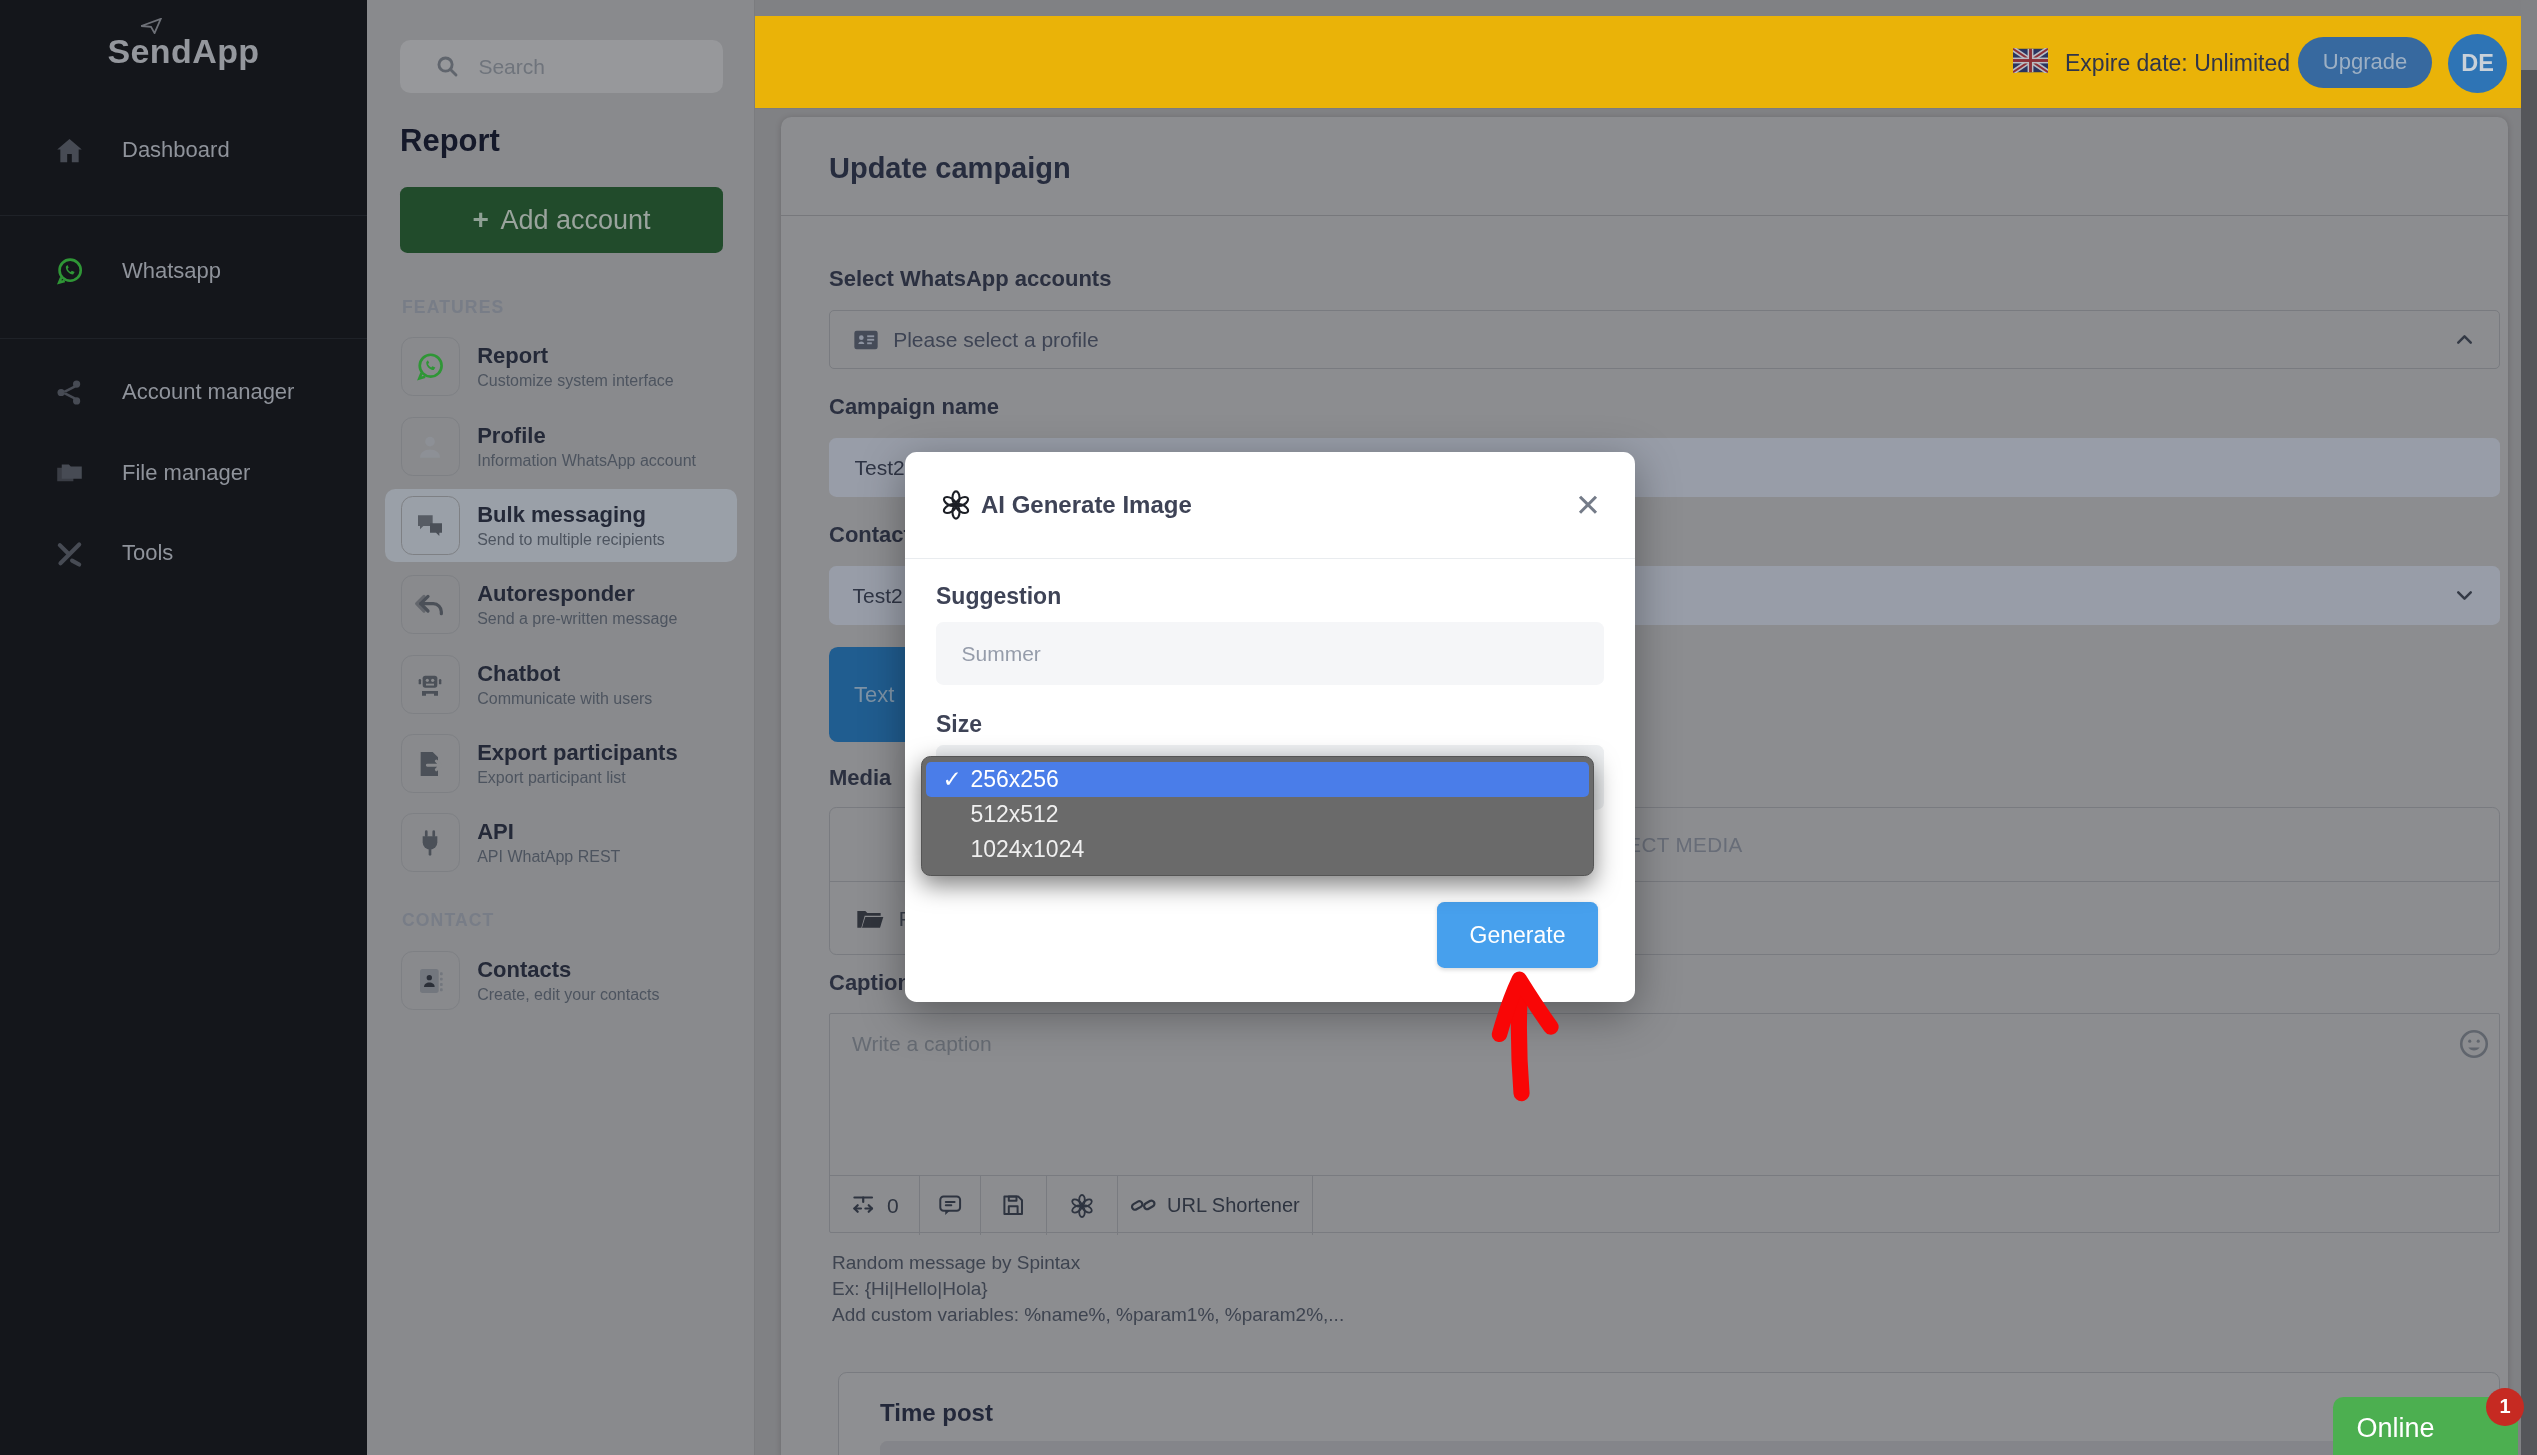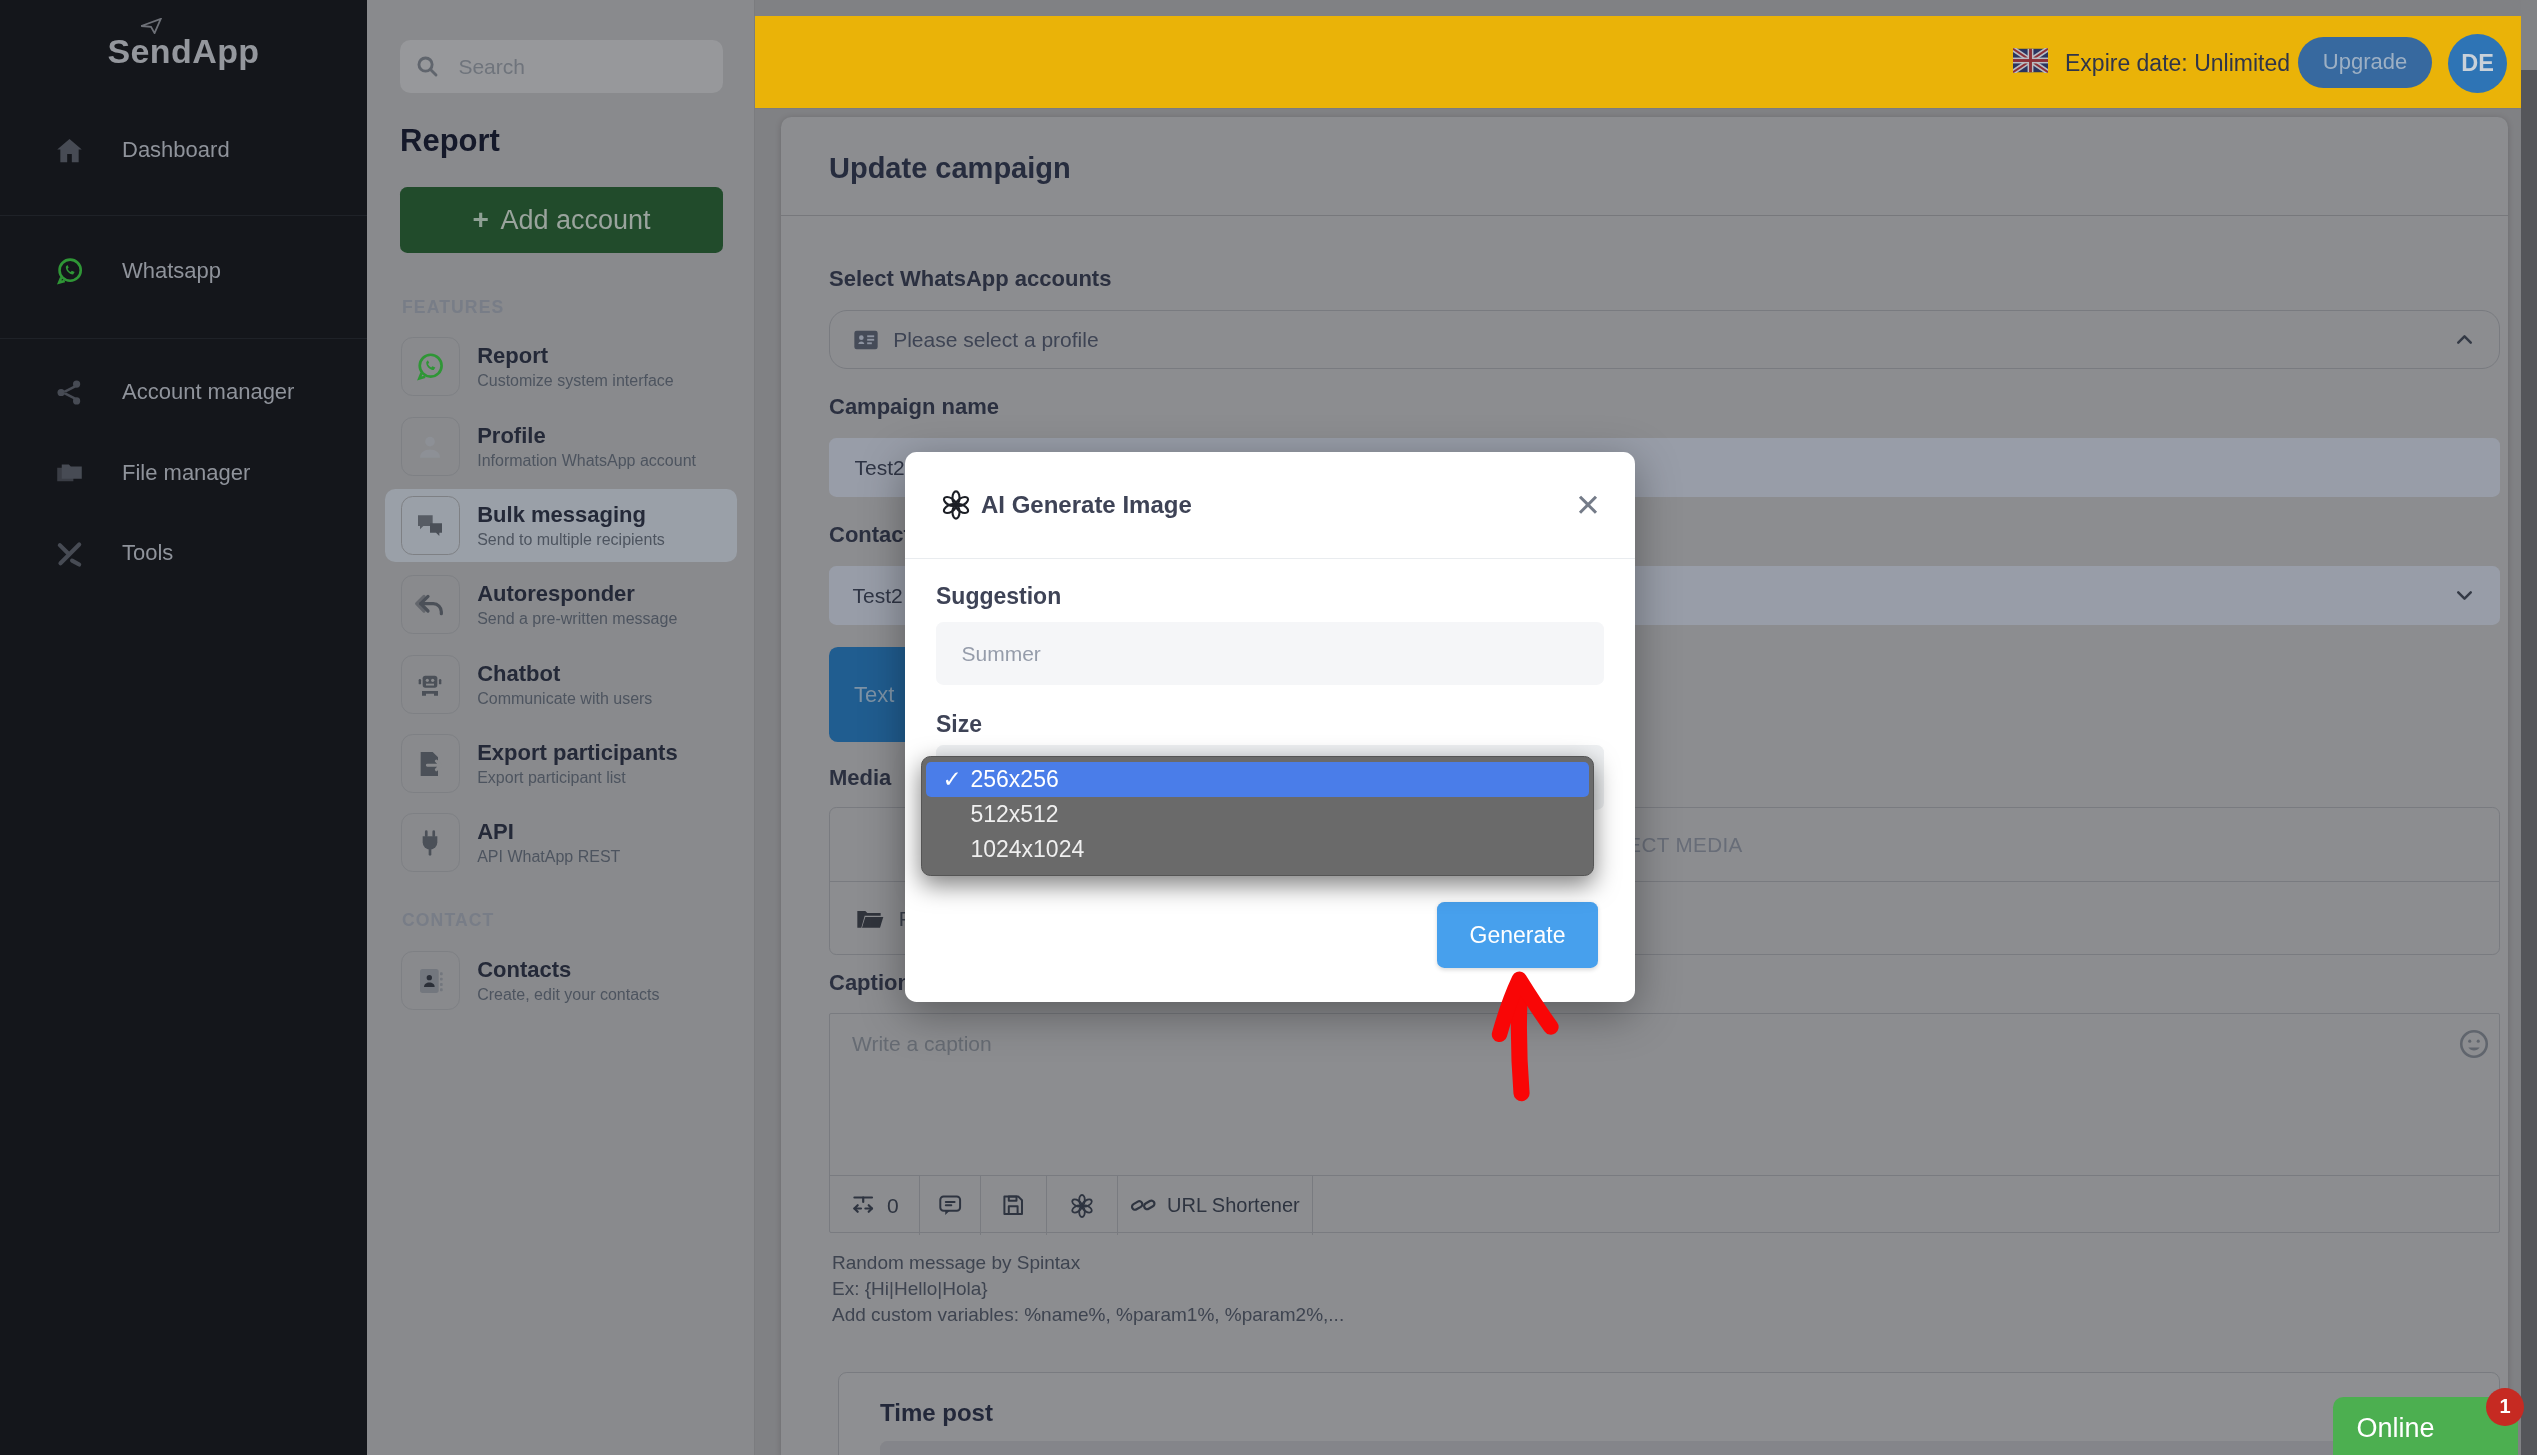--- a/index.html
+++ b/index.html
@@ -14,21 +14,21 @@
         color:#94979d;font-size:34px;font-weight:bold;letter-spacing:0.4px;}
   .logo .plane{position:absolute;left:140px;top:-4.4px;}
   .nav-row{left:0;width:367px;height:54px;display:flex;align-items:center;gap:37px;
            padding-left:54px;box-sizing:border-box;cursor:pointer;}
   .nav-row span{color:#8f939b;font-size:22px;}
   .nav-div{left:0;width:367px;height:0.7px;background:#1f2228;}
 
   
   .panel{left:367px;top:0;width:388px;height:1455px;background:#898a8d;border-right:0.7px solid #7b7c7f;}
   .search{left:33px;top:40px;width:323px;height:53px;background:#97989b;border-radius:10.3px;
-          display:flex;align-items:center;gap:16px;padding:0 14px;}
+          display:flex;align-items:center;gap:16px;padding:0 34px;}
   .search input{flex:1;border:0;outline:0;background:transparent;font-size:21px;
           font-family:inherit;color:#3c414c;}
   .search input::placeholder{color:#6f747c;}
   .panel-title{left:33px;top:123px;font-size:31px;font-weight:bold;color:#15192a;}
   .add-btn{left:33px;top:187px;width:323px;height:66px;background:#214b2b;border-radius:7.3px;
            display:flex;align-items:center;justify-content:center;gap:11.7px;cursor:pointer;}
   .add-btn .plus{color:#8fa195;font-size:28px;font-weight:bold;line-height:1;}
   .add-btn .lbl{color:#9aa49d;font-size:27px;}
   .sec-lbl{left:35px;font-size:17.6px;letter-spacing:1.1px;color:#787d87;font-weight:bold;}
   .feat-row{left:17.6px;width:352px;height:73px;border-radius:10.3px;display:flex;align-items:center;
@@ -48,21 +48,21 @@
            display:flex;align-items:center;justify-content:center;color:#9db0c4;font-size:22px;cursor:pointer;}
   .avatar{left:1693px;top:17.6px;width:59px;height:59px;border-radius:50%;background:#2e74b5;
           display:flex;align-items:center;justify-content:center;color:#c9d1d9;font-size:23.5px;font-weight:600;cursor:pointer;}
 
   
   .card{left:781px;top:117px;width:1727px;height:1338px;background:#8c8d90;
         border-radius:10.3px 10.3px 0 0;box-shadow:0 1.5px 5.9px rgba(0,0,0,.18);}
   .card .page-title{left:48px;top:35px;font-size:29px;font-weight:600;color:#262c3e;}
   .hdr-div{left:0;top:98px;width:1727px;height:0.7px;background:#77787c;}
   .f-label{left:48px;font-size:22px;font-weight:600;color:#2b3040;}
-  .profile-select{left:48px;top:193px;width:1671px;height:59px;border:0.7px solid #797b80;border-radius:18px;
+  .profile-select{left:48px;top:193px;width:1671px;height:59px;border:0.7px solid #797b80;border-radius:5px;
         display:flex;align-items:center;gap:13.2px;padding:0 22px;cursor:pointer;}
   .profile-select .ph{font-size:21px;color:#3e4454;}
   .profile-select .chev{margin-left:auto;}
   .fill-input{left:48px;width:1671px;height:59px;background:#989da8;border-radius:7.3px;
         display:flex;align-items:center;padding:0 23.5px;cursor:pointer;}
   .fill-input input{border:0;outline:0;background:transparent;font-size:21px;color:#2f3545;font-family:inherit;width:100%;}
   .fill-input .val{font-size:21px;color:#2f3545;}
   .fill-input .chev{margin-left:auto;}
   .text-tab{left:48px;top:530px;width:109px;height:95px;background:#205d90;border-radius:8.8px;
         display:flex;align-items:center;color:#7d93a6;font-size:22px;padding-left:25px;cursor:pointer;}

